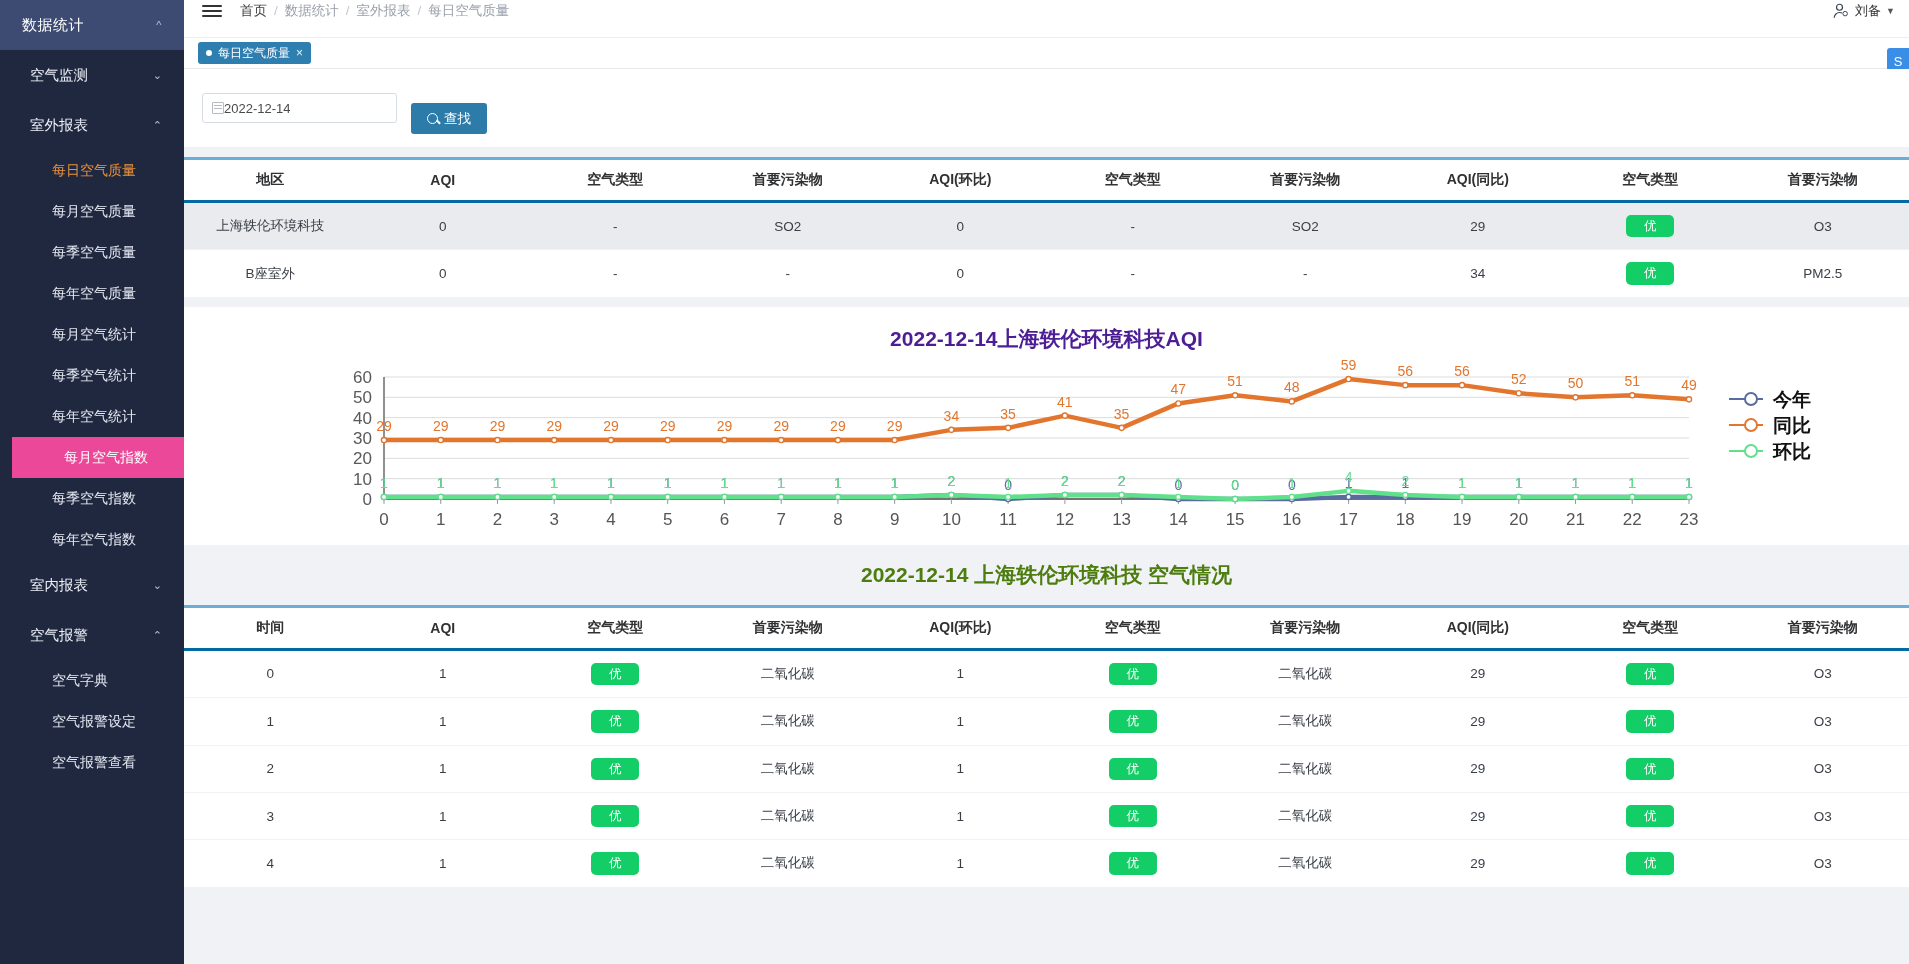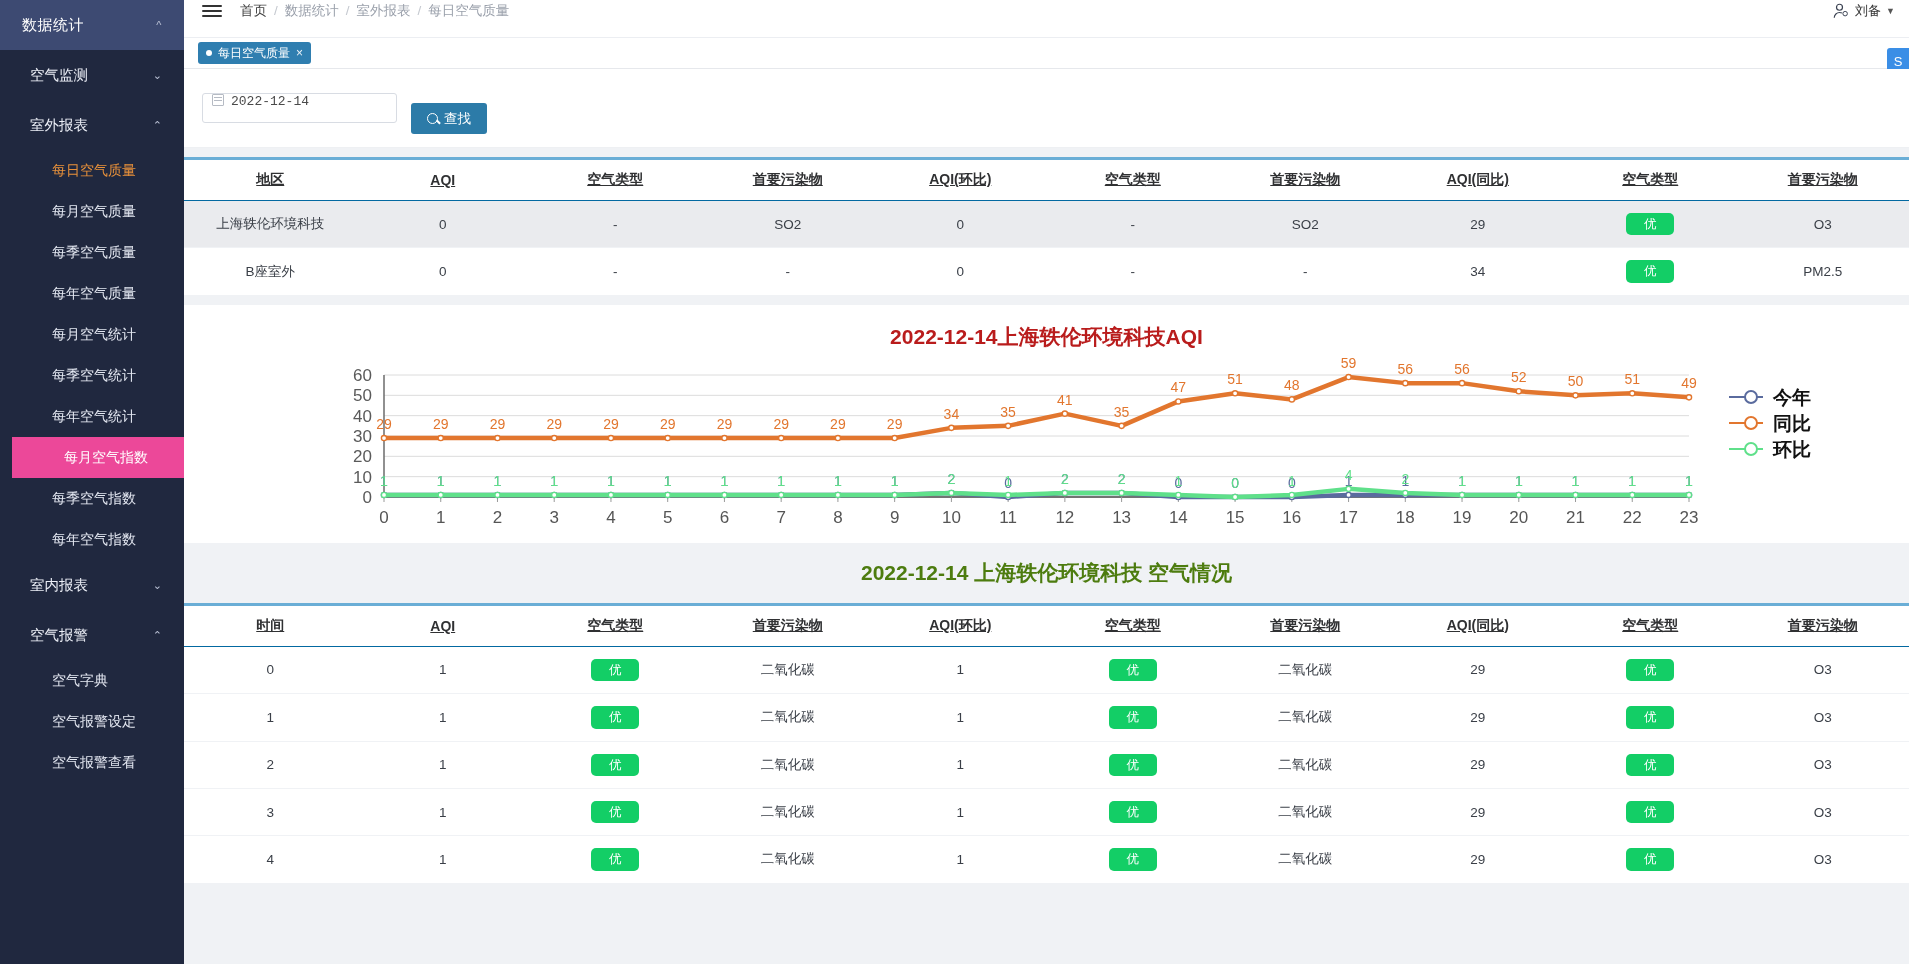--- a/index.html
+++ b/index.html
@@ -65,57 +65,57 @@
   .tab .x { font-size: 12px; opacity: .9; }
 
   .content { flex: 1; overflow-y: auto; overflow-x: hidden; background: #f0f2f5; position: relative; }
 
   .searchbar {
     background: #fff; padding: 13px 0 13px 18px; display: flex; align-items: center; gap: 14px;
     border-bottom: 1px solid #eef0f3;
   }
   .datefield {
     width: 195px; height: 30px; border: 1px solid #d8dce3; border-radius: 3px;
-    display: flex; gap: 7px; padding: 0 9px;
-    font-size: 13px; color: #4a4a4a; background: #fff; font-family: Liberation Mono, monospace;
+    display: flex; align-items: center; gap: 0; padding: 0 9px;
+    font-size: 13px; color: #4a4a4a; background: #fff;
   }
   .cal-ico { width: 12px; height: 12px; border: 1.4px solid #b6bbc4; border-radius: 1px; position: relative; }
   .cal-ico::before { content:''; position:absolute; left:1px; right:1px; top:2px; height:1px; background:#b6bbc4; }
   .cal-ico::after { content:''; position:absolute; left:1px; right:1px; top:5px; height:1px; background:#b6bbc4; }
   .btn-search {
     height: 31px; background: #2c7ba8; color: #fff; border: none; border-radius: 3px;
     padding: 0 16px; font-size: 13.5px; display: flex; align-items: center; gap: 6px; cursor: pointer;
     font-family: inherit;
     margin-top: 21px;
   }
   .mag { width: 11px; height: 11px; border: 1.6px solid #fff; border-radius: 50%; position: relative; display:inline-block;}
   .mag::after { content:''; position:absolute; width:5px; height:1.6px; background:#fff; transform: rotate(45deg); right:-4px; bottom:0px; }
 
   
   .panel { background: #fff; margin: 9px 0 0 0; }
   .panel.first { margin-top: 9px; }
   table.grid { width: 100%; border-collapse: collapse; table-layout: fixed; }
   table.grid thead tr { border-top: 3px solid #6aaed6; }
   table.grid th {
     font-size: 14px; color: #303133; font-weight: bold; text-align: center;
-    padding: 11px 0; border-bottom: 1px solid #0369a1; background: #fff; text-decoration: underline;
+    padding: 11px 0; border-bottom: 3px solid #0369a1; background: #fff;
   }
   table.grid td {
     font-size: 13.5px; color: #3a3f47; text-align: center; padding: 12px 0;
     border-bottom: 1px solid #f0f2f5;
   }
   table.grid tbody tr.alt { background: #eaebee; }
   .pill {
     display: inline-block; min-width: 48px; padding: 4px 13px; border-radius: 5px;
     background: #13ce66; color: #fff; font-size: 12.5px; line-height: 1.15;
   }
 
   
   .chart-panel { background: #fff; margin-top: 9px; padding: 10px 0 6px 0; }
-  .chart-title { text-align: center; font-size: 21px; font-weight: bold; color: #b91c1c; padding: 8px 0 6px 0; }
+  .chart-title { text-align: center; font-size: 21px; font-weight: bold; color: #4c1d95; padding: 8px 0 6px 0; }
   .chart-wrap { position: relative; width: 100%; height: 180px; }
   svg.chart { display: block; width: 100%; height: 180px; }
 
   .sec-title { text-align: center; font-size: 21px; font-weight: bold; color: #4d7c0f; padding: 16px 0 16px 0; background: #f0f2f5; }
 
   
   .content::-webkit-scrollbar { width: 9px; }
   .content::-webkit-scrollbar-thumb { background: #c6c9cf; border-radius: 5px; }
   .content::-webkit-scrollbar-track { background: #f0f2f5; }
 

